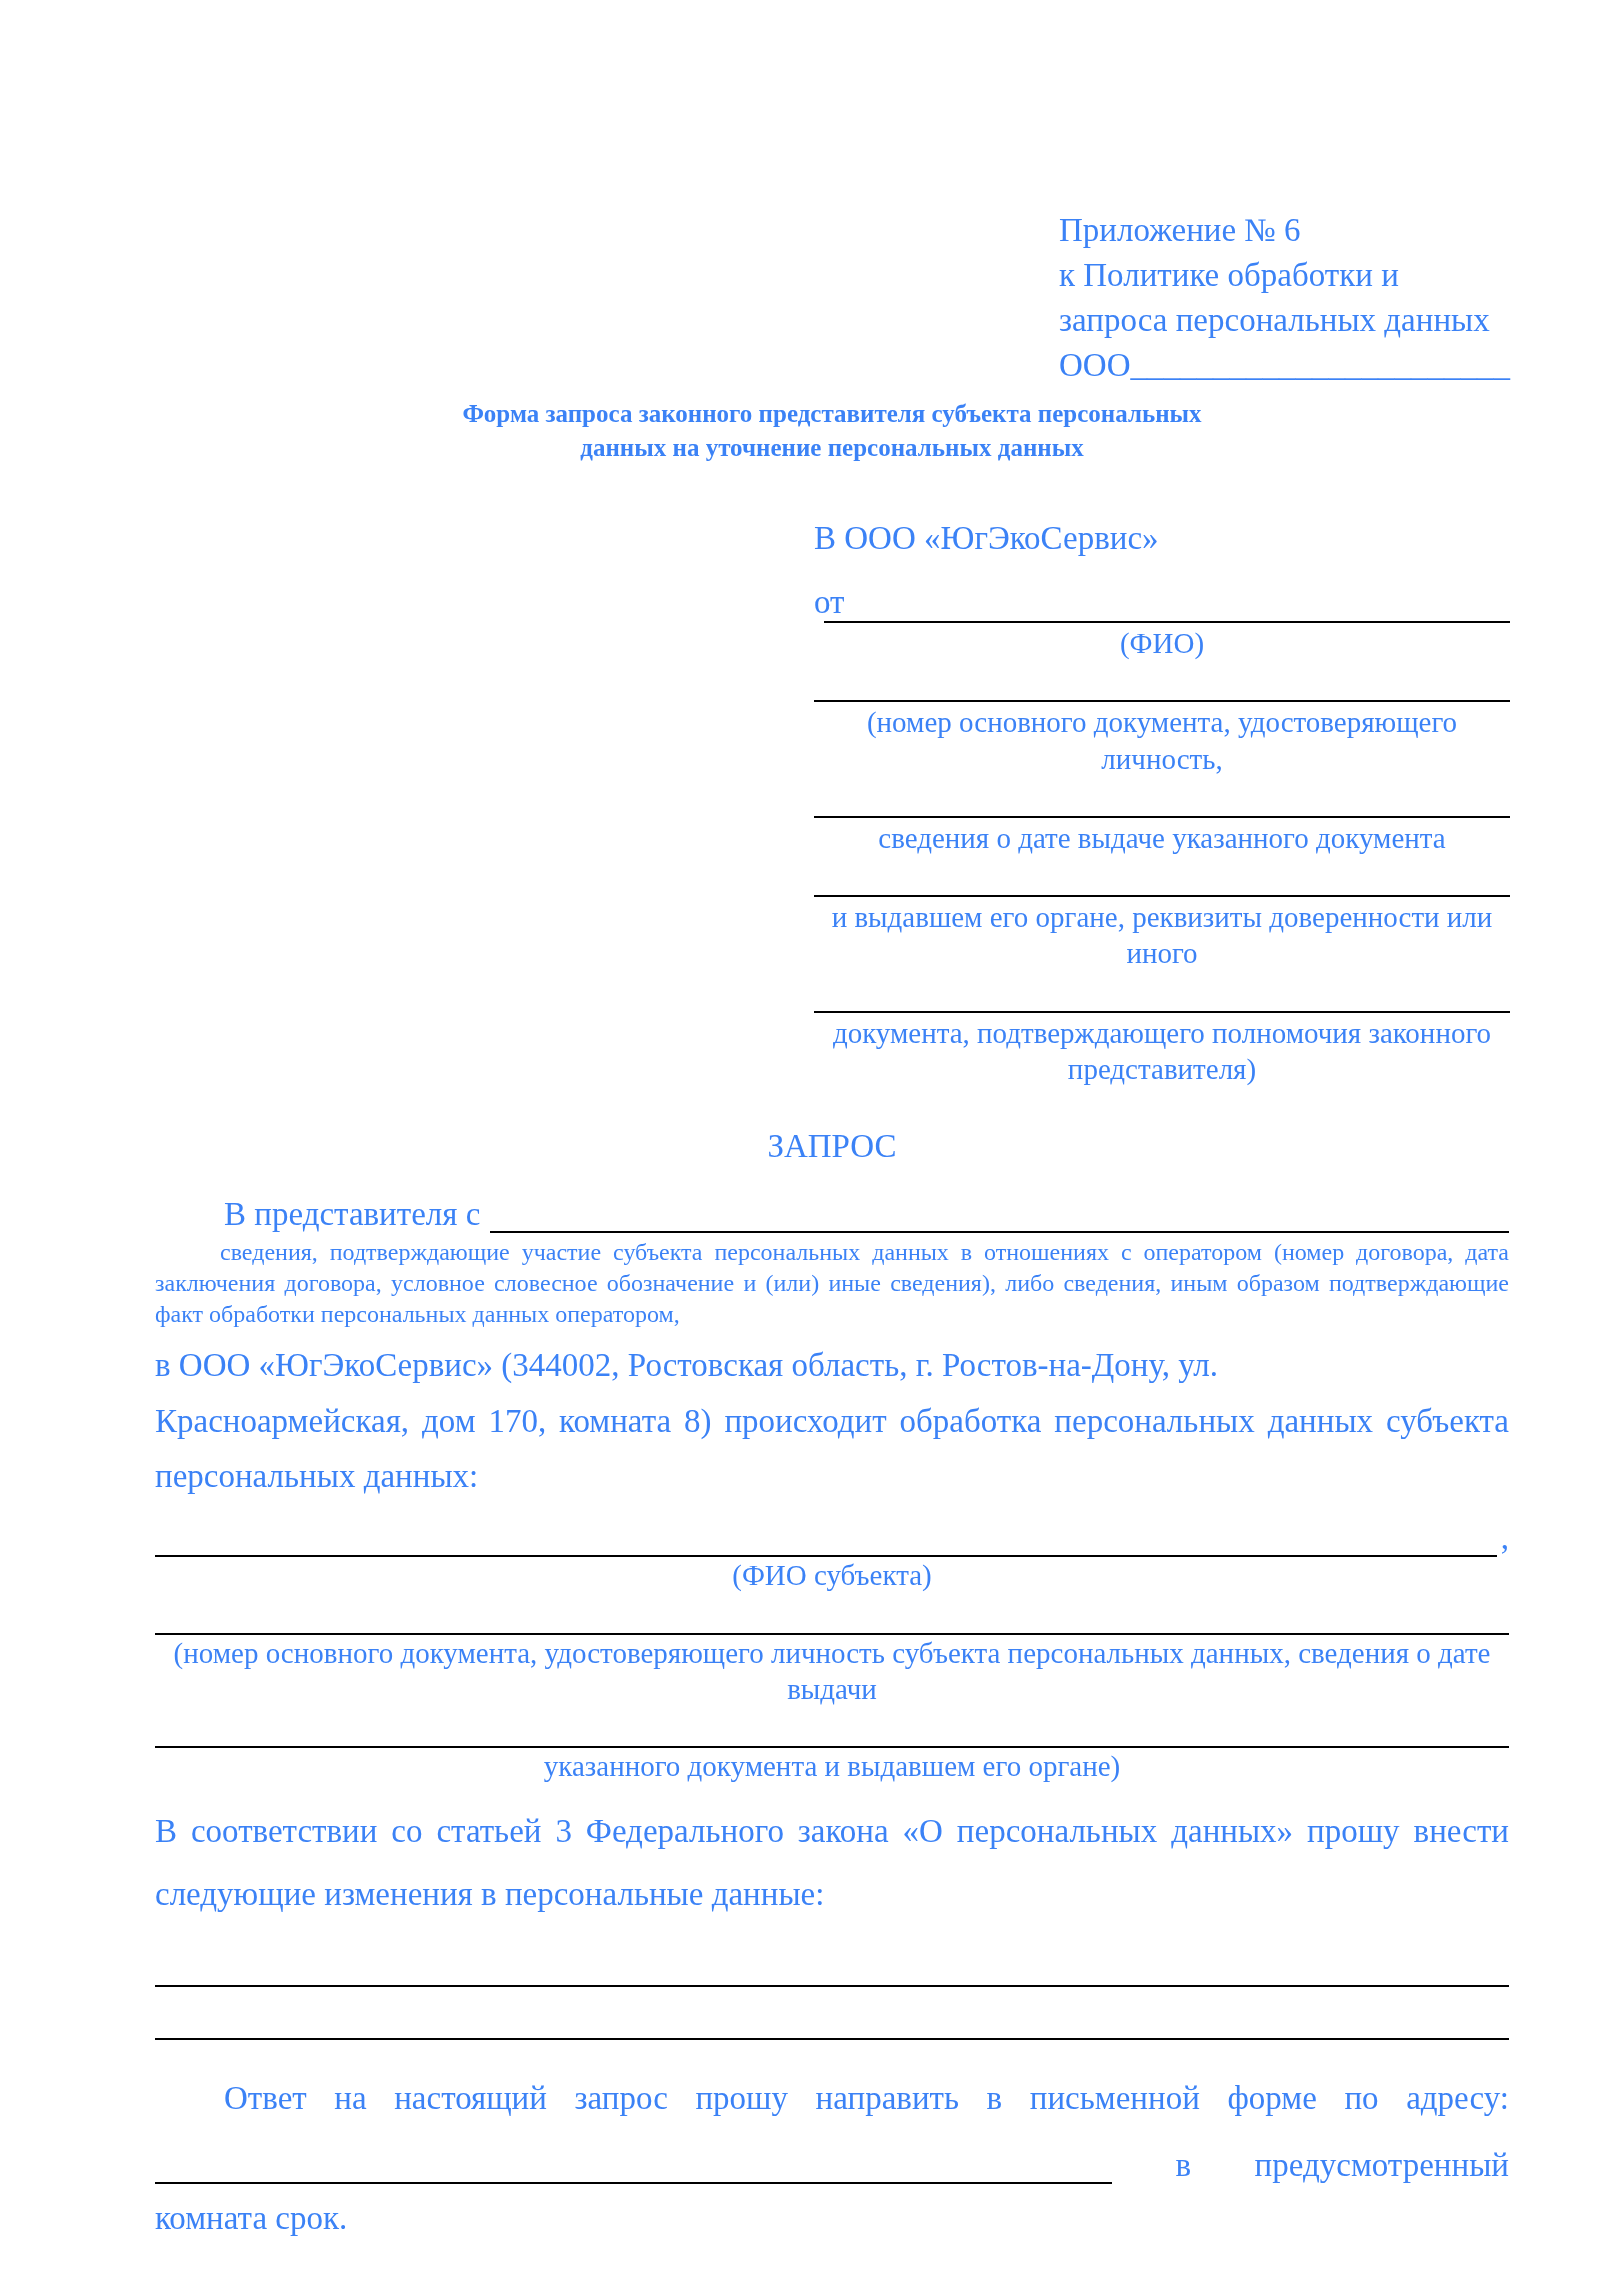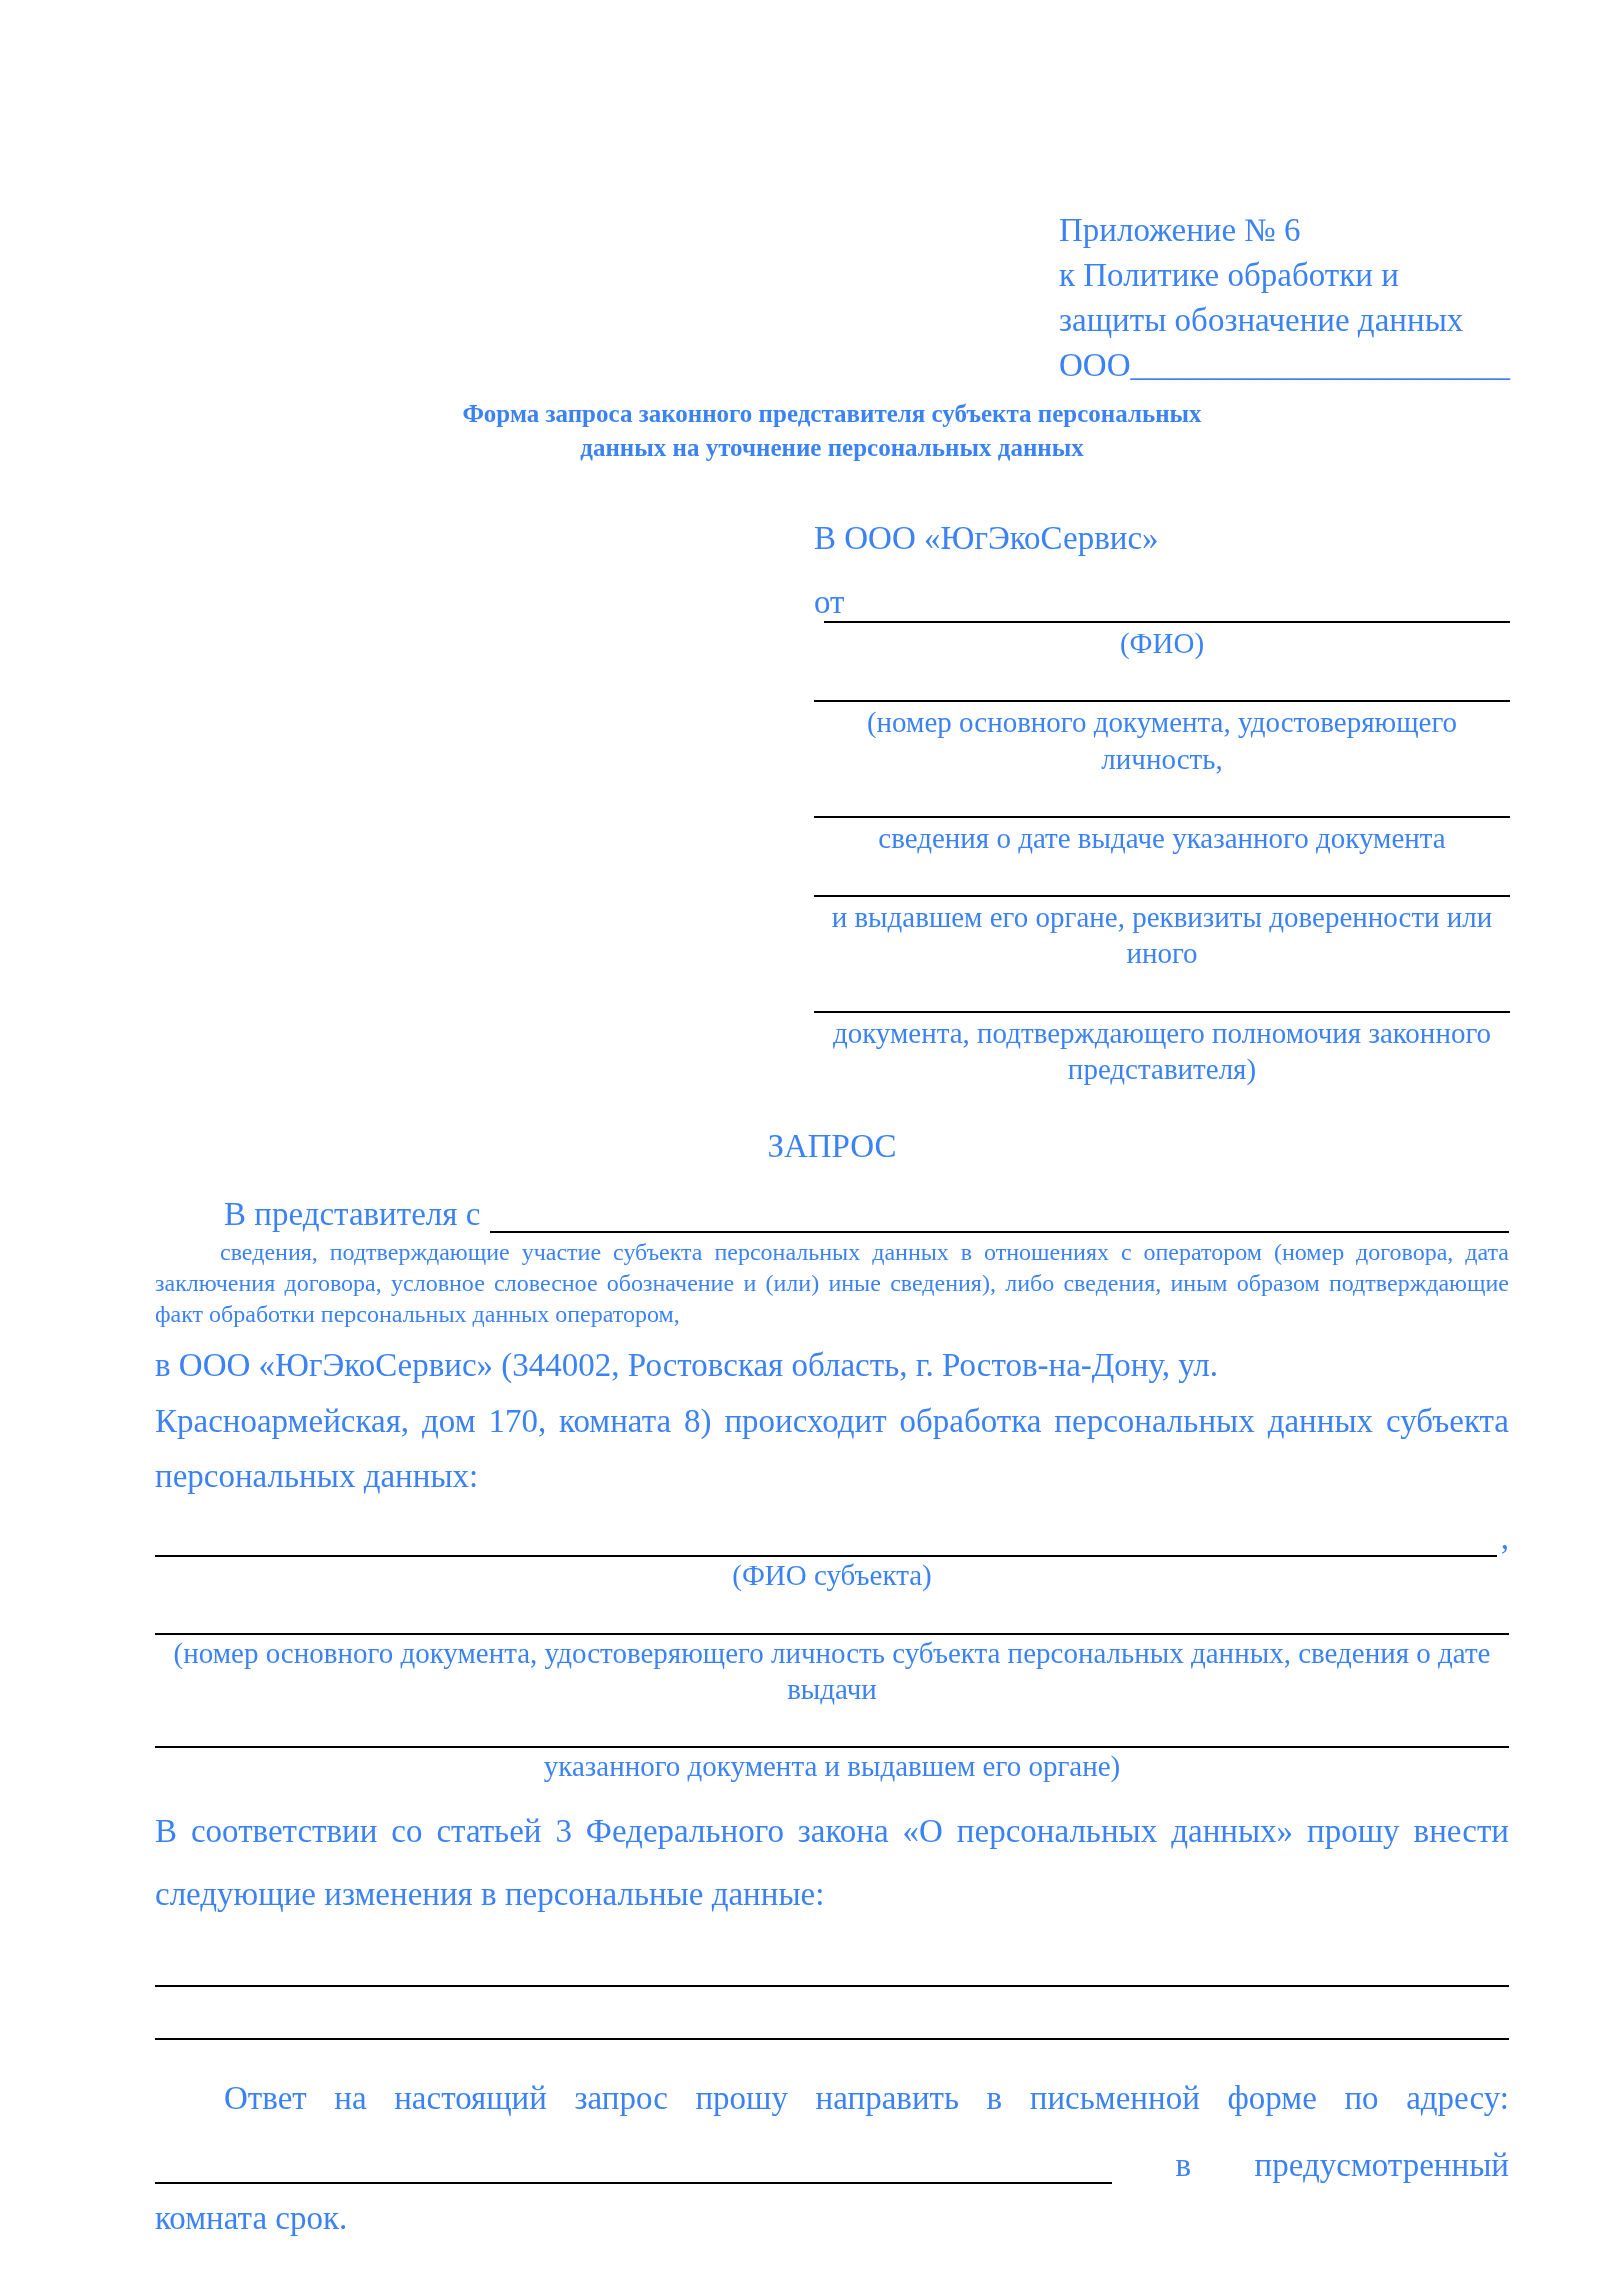--- a/index.html
+++ b/index.html
@@ -64,21 +64,21 @@
   .footer-right .fill { flex: 0 0 auto; width: 365px; height: 39px; }
 </style>
 </head>
 <body>
 
 <div class="page">
 
   <div class="annex">
     <div>Приложение № 6</div>
     <div>к Политике обработки и</div>
-    <div>защиты обозначение данных</div>
+    <div>запроса персональных данных</div>
     <div>ООО_______________________</div>
   </div>
 
   <div class="title">
     <div>Форма запроса законного представителя субъекта персональных</div>
     <div>данных на уточнение персональных данных</div>
   </div>
 
   <div class="addr">
     <div class="addr-to">В ООО «ЮгЭкоСервис»</div>

